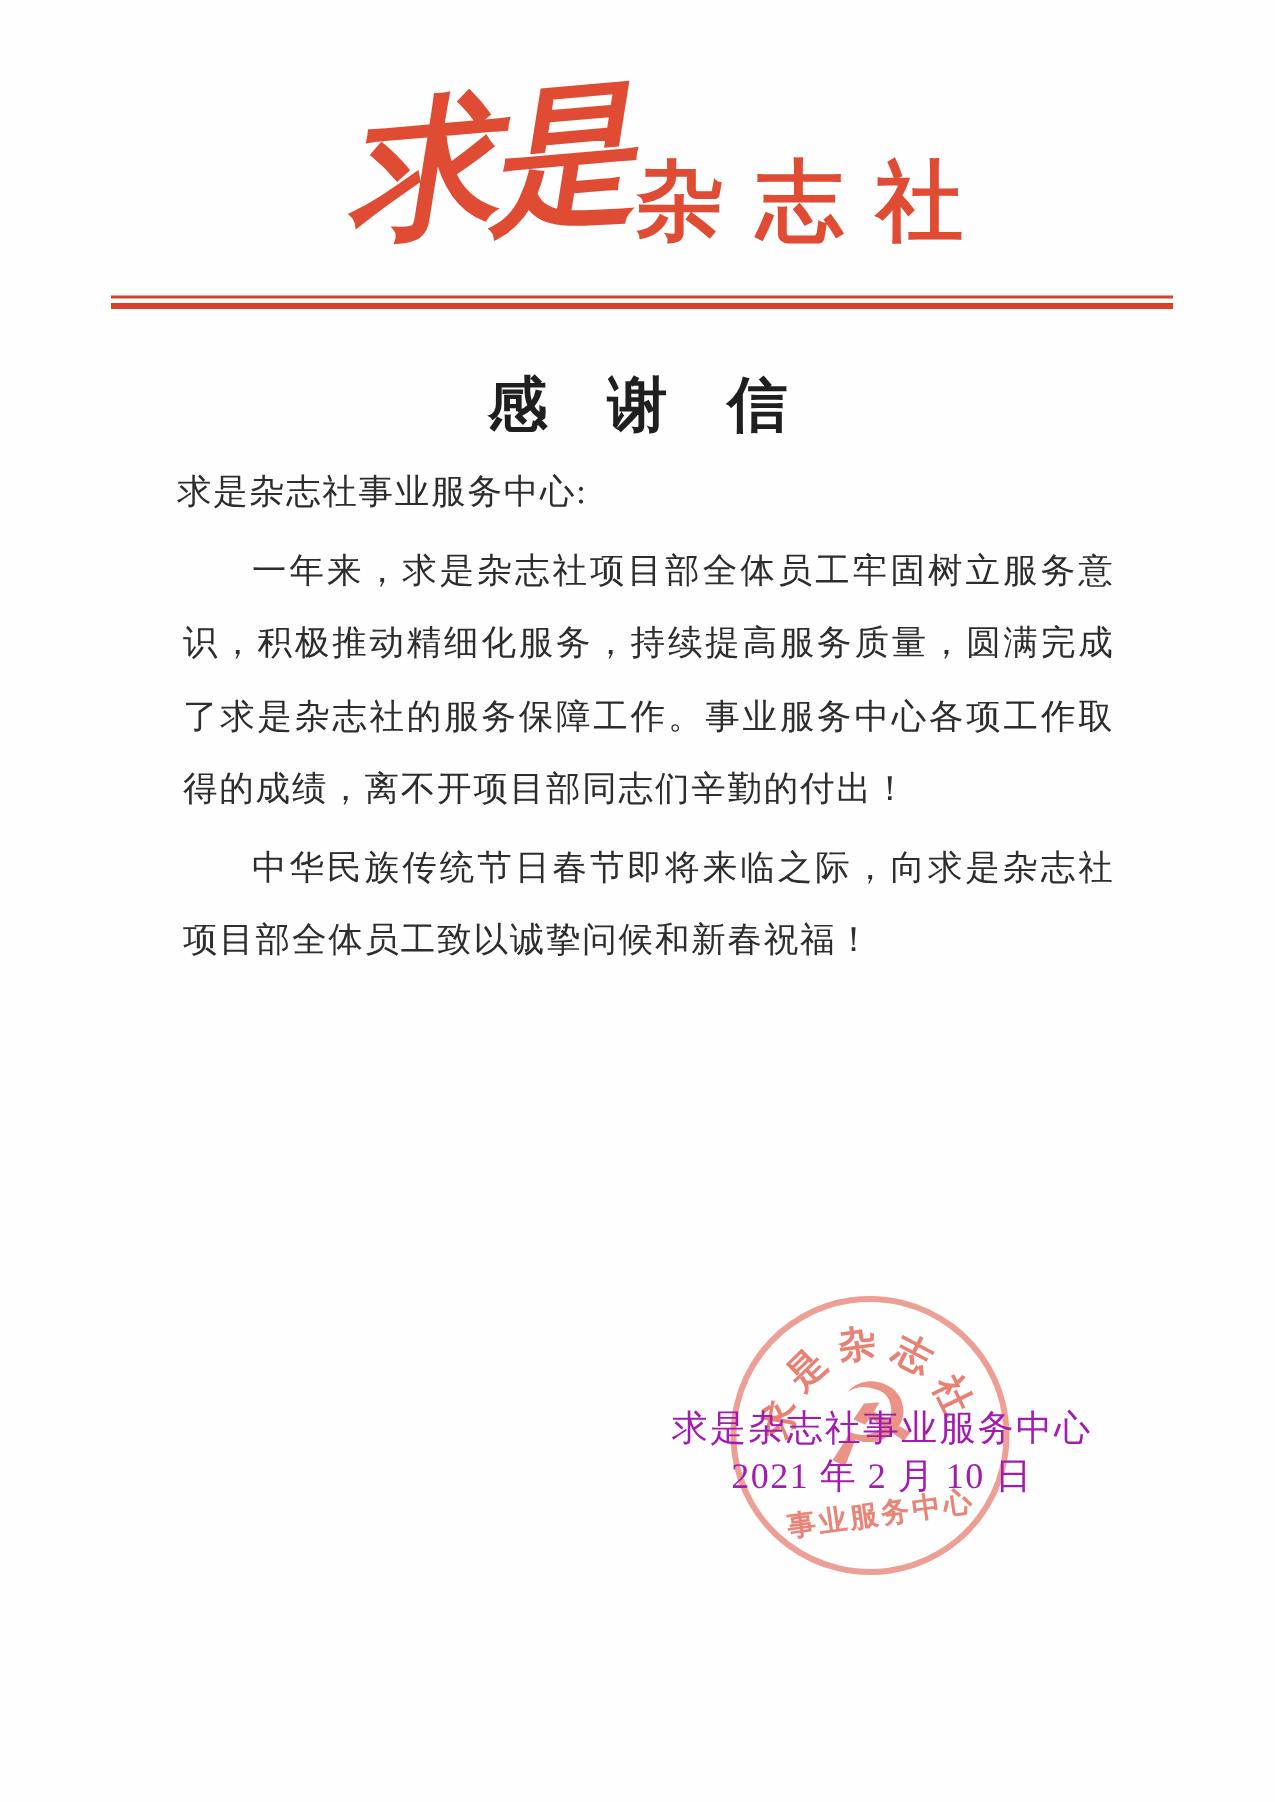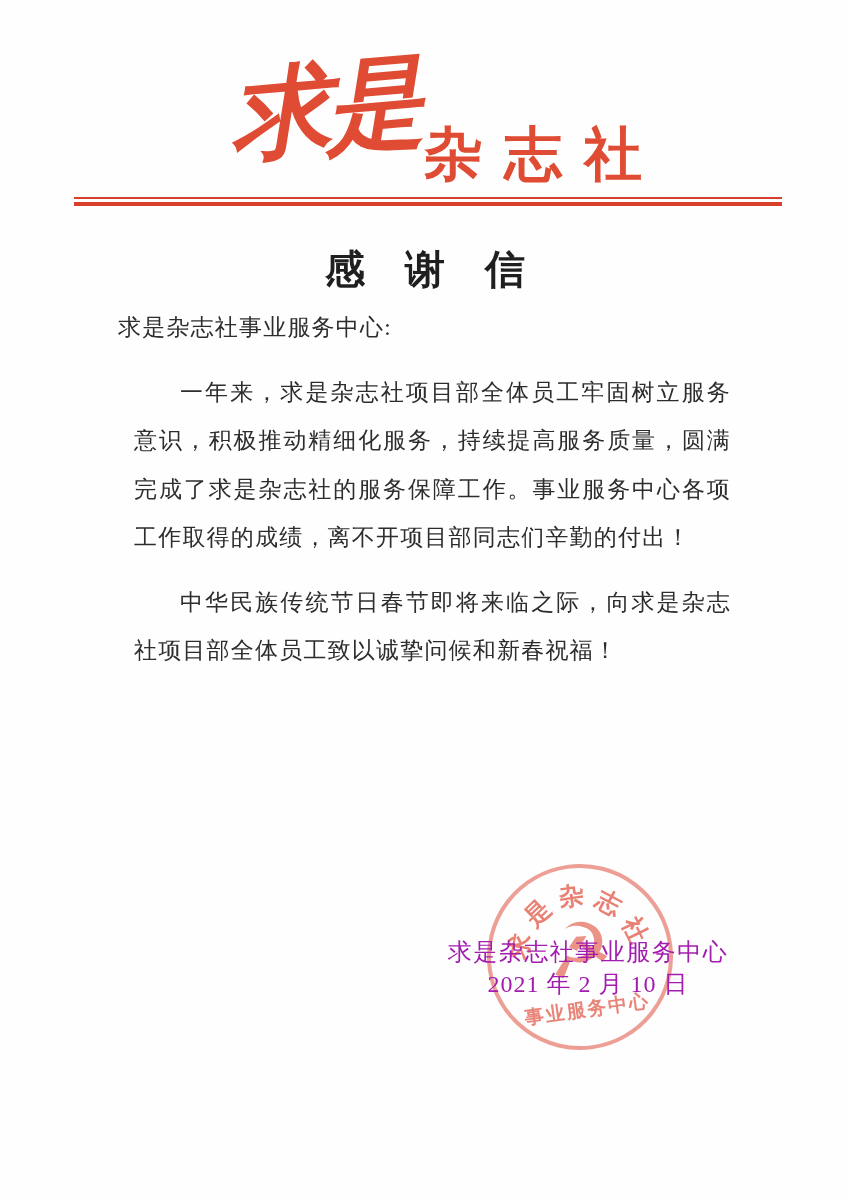--- a/index.html
+++ b/index.html
@@ -27,21 +27,21 @@
     font-weight: bold;
     font-style: italic;
     letter-spacing: -6px;
     color: #df4c33;
     transform: rotate(-5deg);
     white-space: nowrap;
   }
   .masthead {
     position: absolute;
     left: 424px;
-    top: 120px;
+    top: 100px;
     font-size: 58px;
     line-height: 1.2;
     font-weight: 600;
     letter-spacing: 22px;
     color: #df4c33;
     white-space: nowrap;
   }
   .double-rule {
     position: absolute;
     left: 74px;
@@ -81,21 +81,21 @@
     font-size: 23px;
     line-height: 48.5px;
     letter-spacing: 1.2px;
     color: #2d2d2d;
     text-align: justify;
   }
   .body-text .salutation {
     margin: 0;
   }
   .body-text p.para {
-    margin: 16px;
+    margin: 4px;
     text-indent: 2em;
   }
 
   
   .closing {
     position: absolute;
     left: 422px;
     top: 936px;
     width: 332px;
     z-index: 2;

